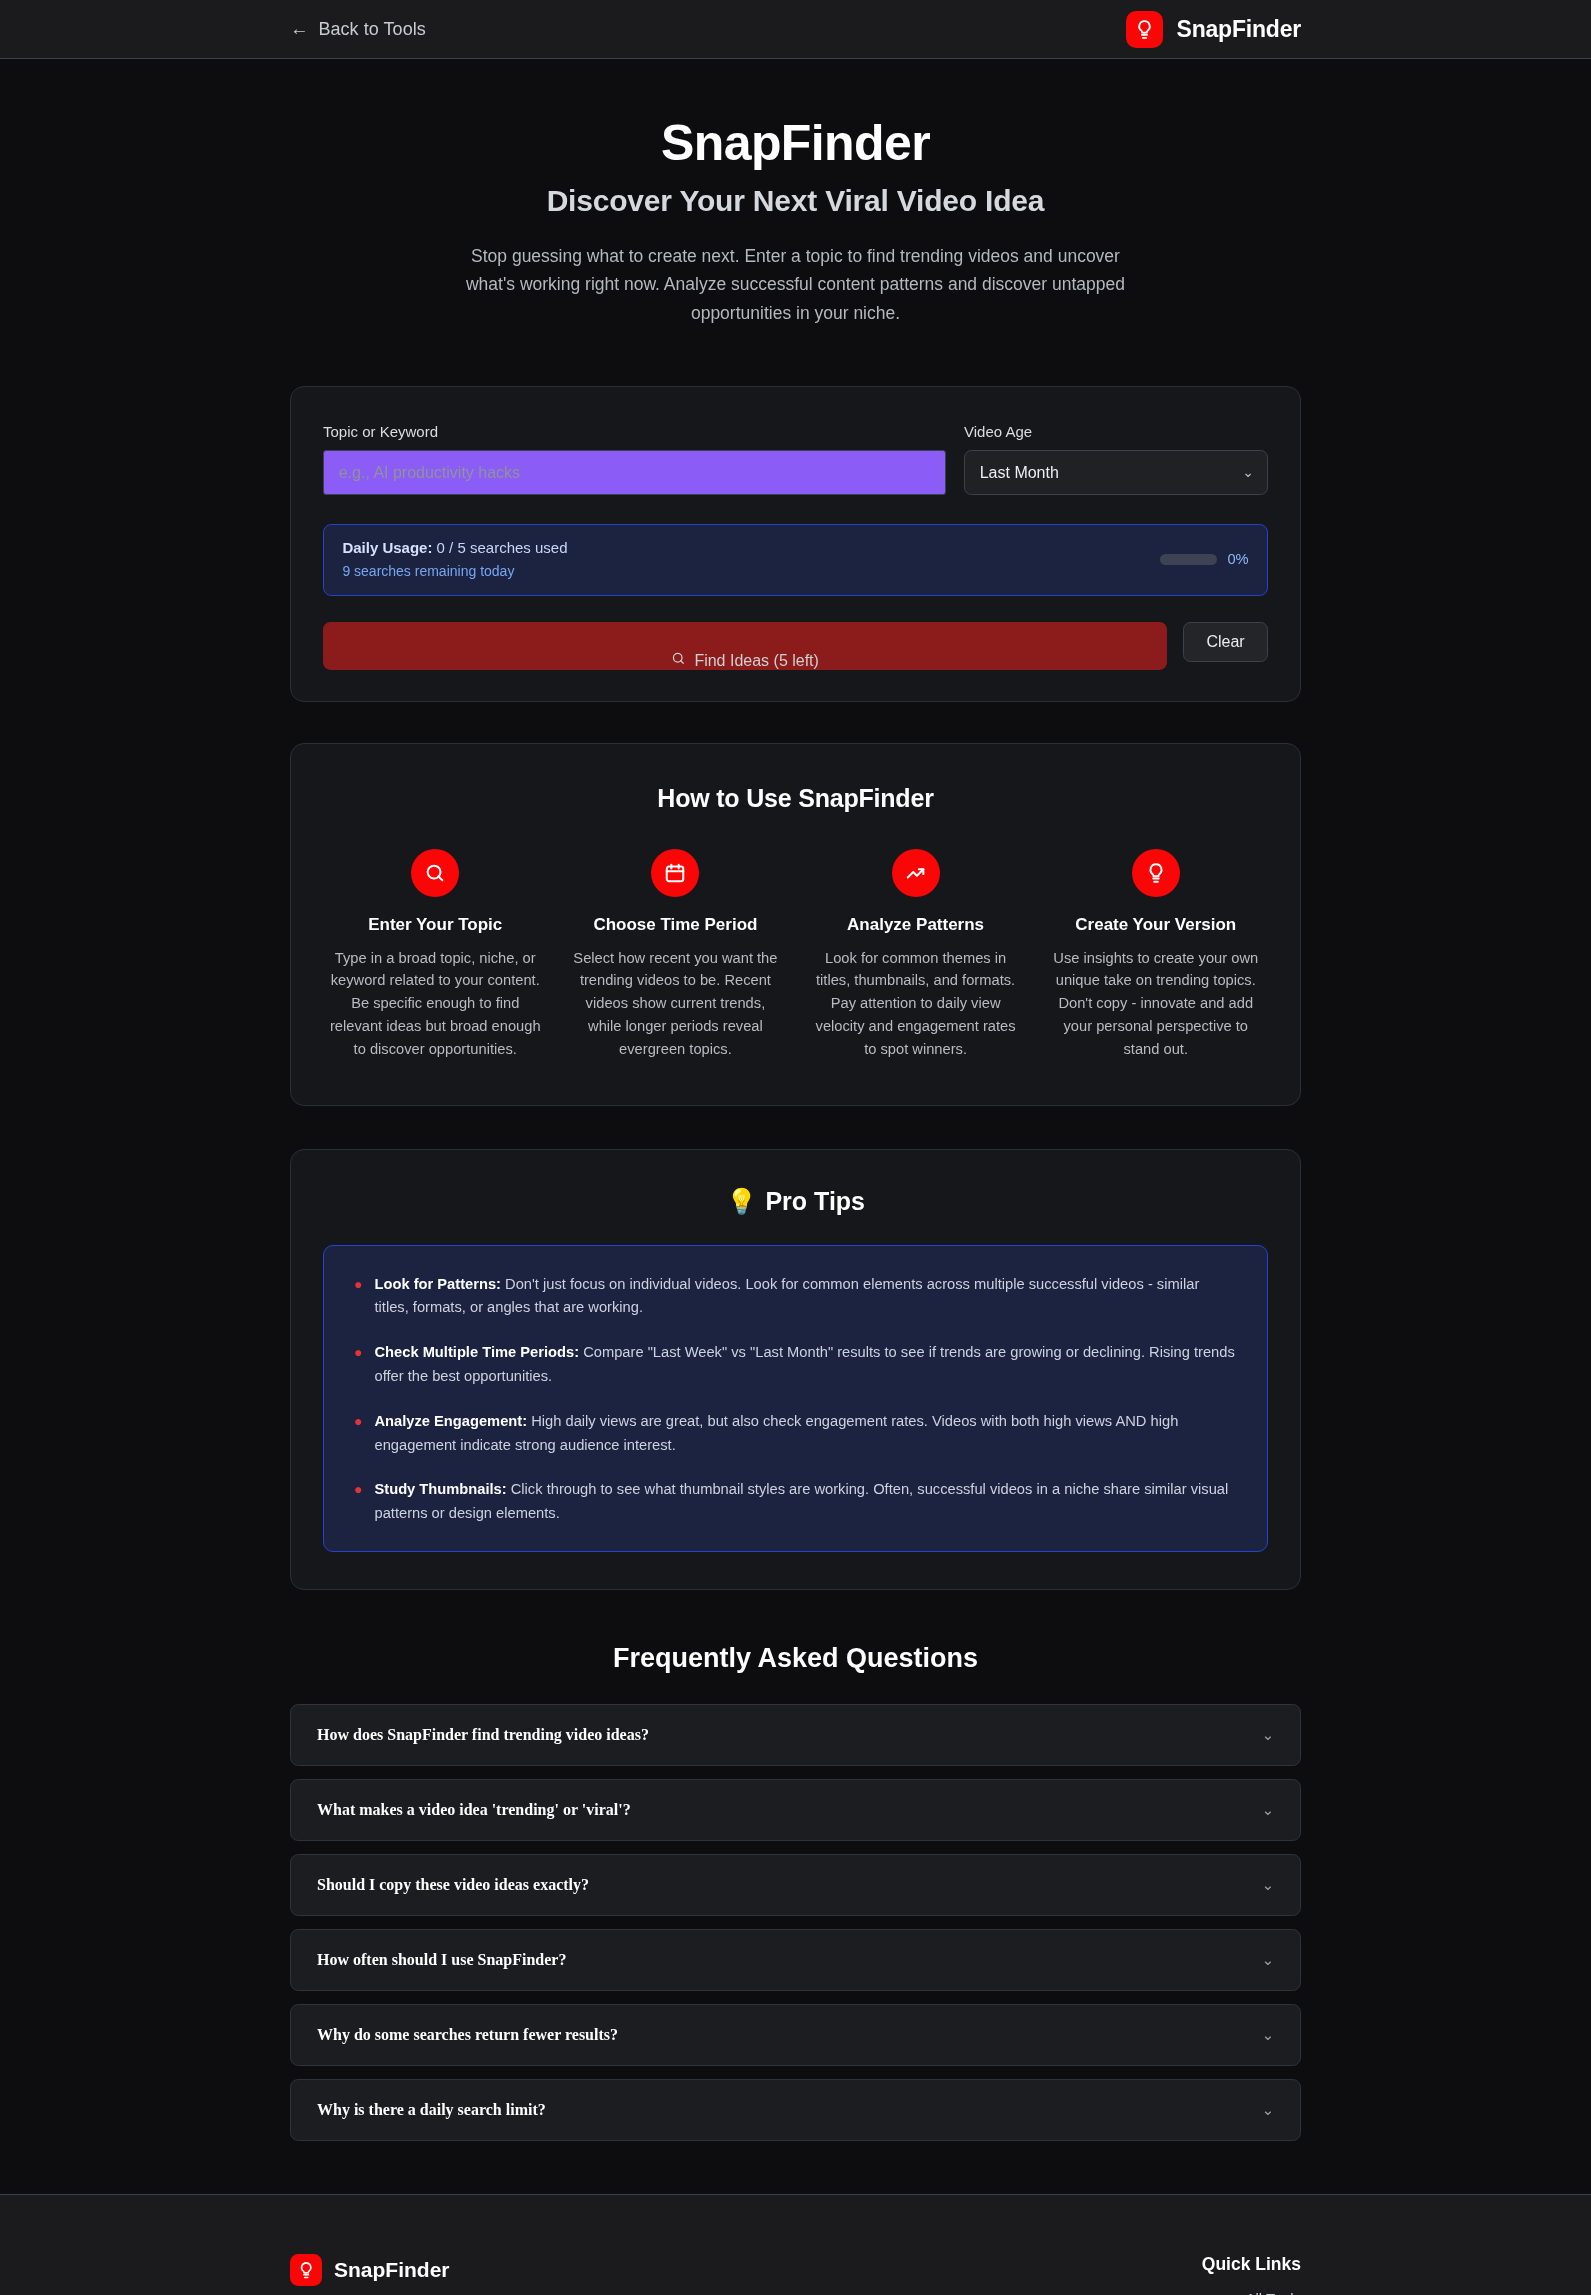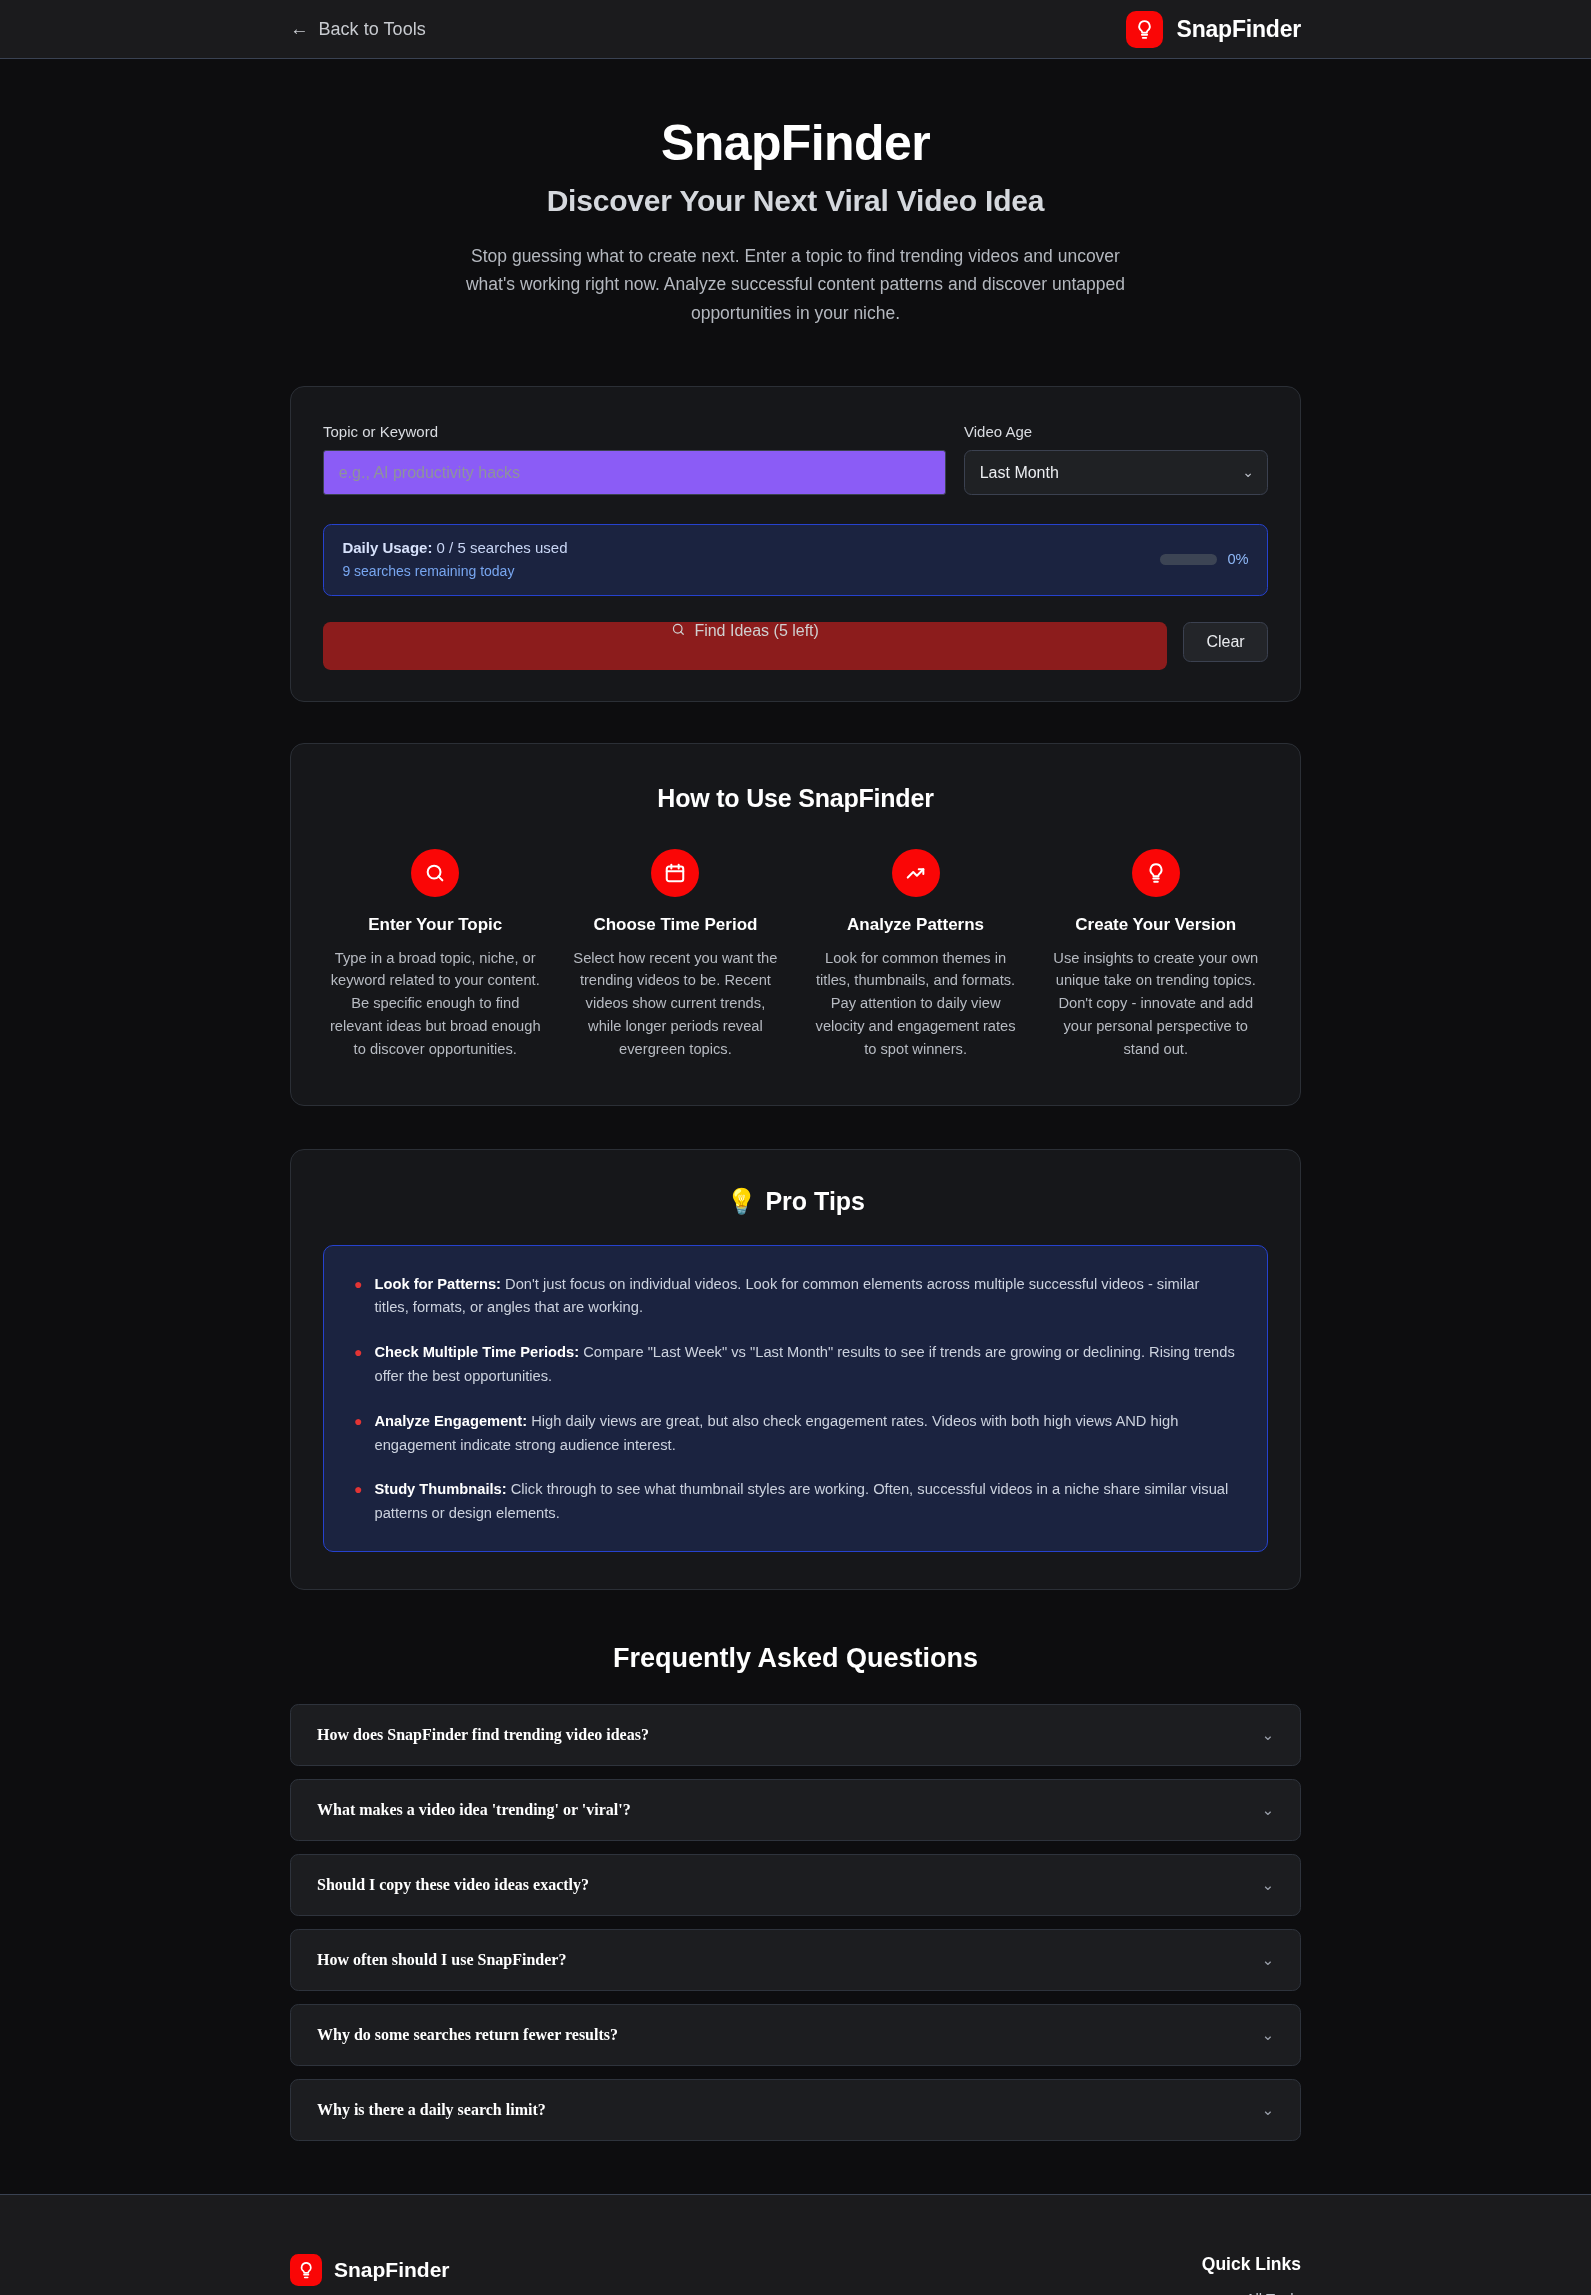--- a/index.html
+++ b/index.html
@@ -106,21 +106,21 @@
   }
   .bar-fill { height: 100%; width: 0%; background: #4f7ff0; border-radius: 6.4px; }
   .usage-pct { font-size: 14.7px; color: #8fb8f7; }
 
   
   .actions { margin-top: 26px; display: flex; gap: 15.7px; }
   .btn-find {
     flex: 1 1 auto; height: 48px; border-radius: 7.4px;
     background: #8c1c1c; border: none; color: #cfcfcf;
     font-size: 16px; font-family: "Liberation Sans", sans-serif;
-    display: flex; align-items: flex-start; justify-content: center; gap: 8.3px;
+    display: flex; align-items: flex-end; justify-content: center; gap: 8.3px;
     cursor: not-allowed;
   }
   .btn-find svg { width: 14.7px; height: 14.7px; }
   .btn-clear {
     width: 85px; flex: 0 0 85px; height: 40px; border-radius: 7.4px;
     background: #232529; border: 0.9px solid #3b4150; color: #e9ebee;
     font-size: 16px; font-family: "Liberation Sans", sans-serif; cursor: pointer;
   }
 
   

